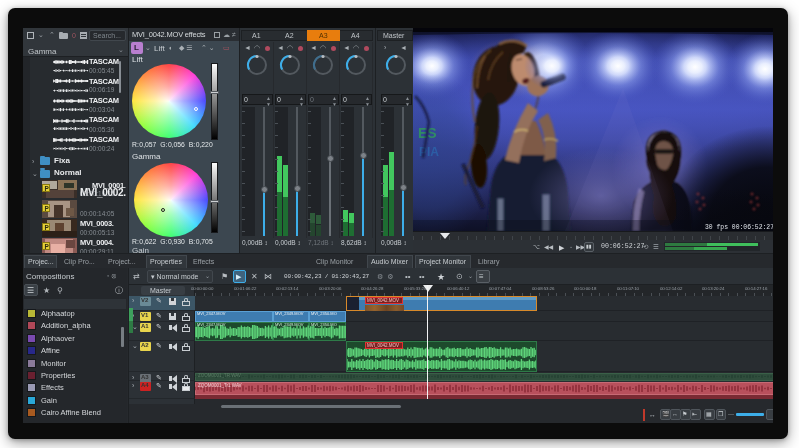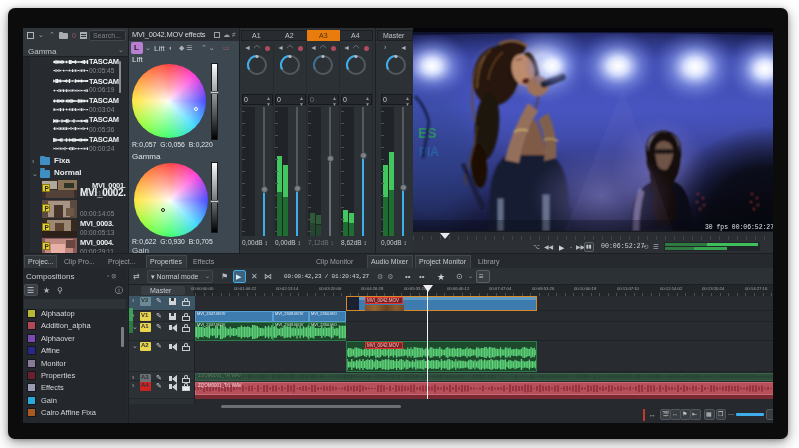--- a/index.html
+++ b/index.html
@@ -530,21 +530,21 @@
   <div class="t" style="left:18px;top:79px;font-size:7.5px;color:#d4d7da;">Affine</div>
   <div class="abs" style="left:4px;top:91px;width:9px;height:9px;background:#8a7a9a;border:1px solid #15181b;"></div>
   <div class="t" style="left:18px;top:92px;font-size:7.5px;color:#d4d7da;">Monitor</div>
   <div class="abs" style="left:4px;top:103px;width:9px;height:9px;background:#6a2030;border:1px solid #15181b;"></div>
   <div class="t" style="left:18px;top:104px;font-size:7.5px;color:#d4d7da;">Properties</div>
   <div class="abs" style="left:4px;top:115px;width:9px;height:9px;background:#9a9ab4;border:1px solid #15181b;"></div>
   <div class="t" style="left:18px;top:116px;font-size:7.5px;color:#d4d7da;">Effects</div>
   <div class="abs" style="left:4px;top:128px;width:9px;height:9px;background:#2aa8d8;border:1px solid #15181b;"></div>
   <div class="t" style="left:18px;top:129px;font-size:7.5px;color:#d4d7da;">Gain</div>
   <div class="abs" style="left:4px;top:140px;width:9px;height:9px;background:#a85a20;border:1px solid #15181b;"></div>
-  <div class="t" style="left:18px;top:141px;font-size:7.5px;color:#d4d7da;">Cairo Affine Fixa</div>
+  <div class="t" style="left:18px;top:141px;font-size:7.5px;color:#d4d7da;">Cairo Affine Blend</div>
   <div class="abs" style="left:98px;top:59px;width:3px;height:20px;background:#777d83;border-radius:1px;"></div>
 </div>
 
 <div class="abs" style="left:105px;top:240px;width:645px;height:155px;background:#26292d;border-left:1px solid #1d2023;">
 <div class="abs" style="left:0;top:0;width:645px;height:17px;background:#2c3136;border-bottom:1px solid #1d2023;"></div>
         <div class="t" style="left:4px;top:4px;font-size:8px;color:#b8bdc2;">⇄</div>
         <div class="abs" style="left:18px;top:2px;width:66px;height:13px;background:#31363b;border:1px solid #41474d;border-radius:2px;"></div>
         <div class="t" style="left:22px;top:5px;font-size:7px;color:#c8cdd1;">▾ Normal mode</div>
         <div class="t" style="left:76px;top:5px;font-size:6px;color:#9aa0a5;">⌄</div>
         <div class="t" style="left:92px;top:4px;font-size:8px;color:#b8bdc2;">⚑</div>

